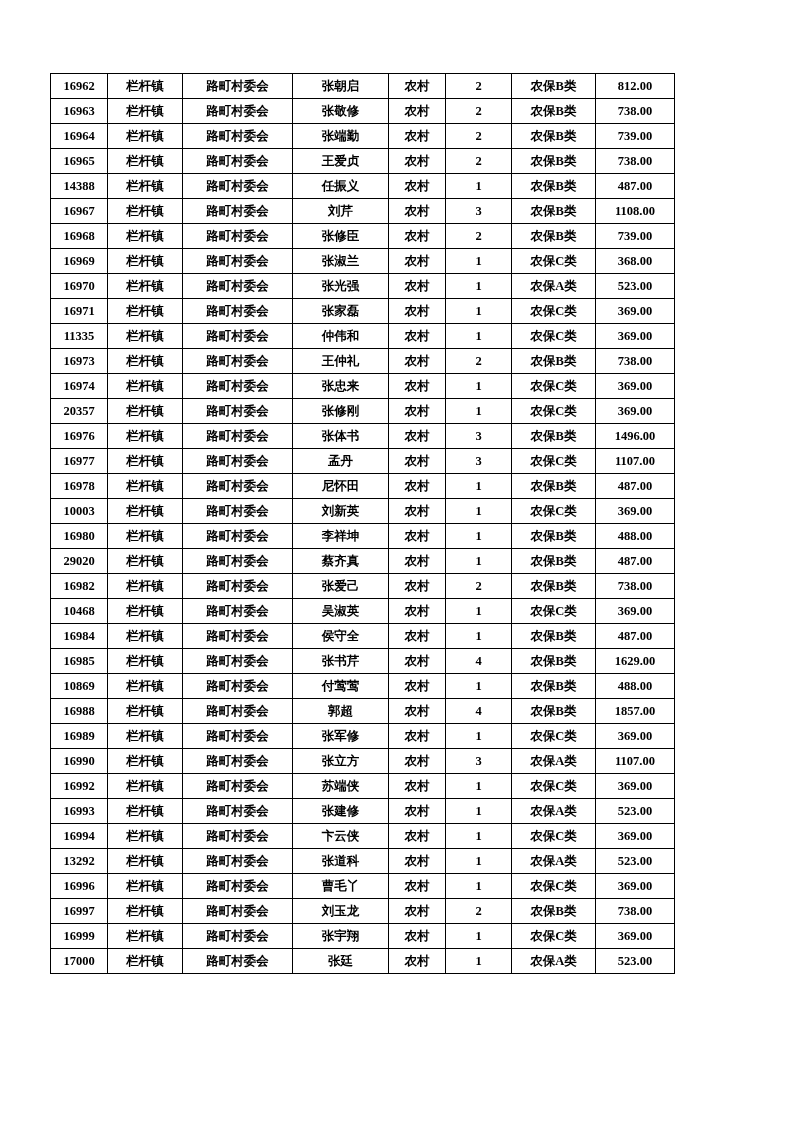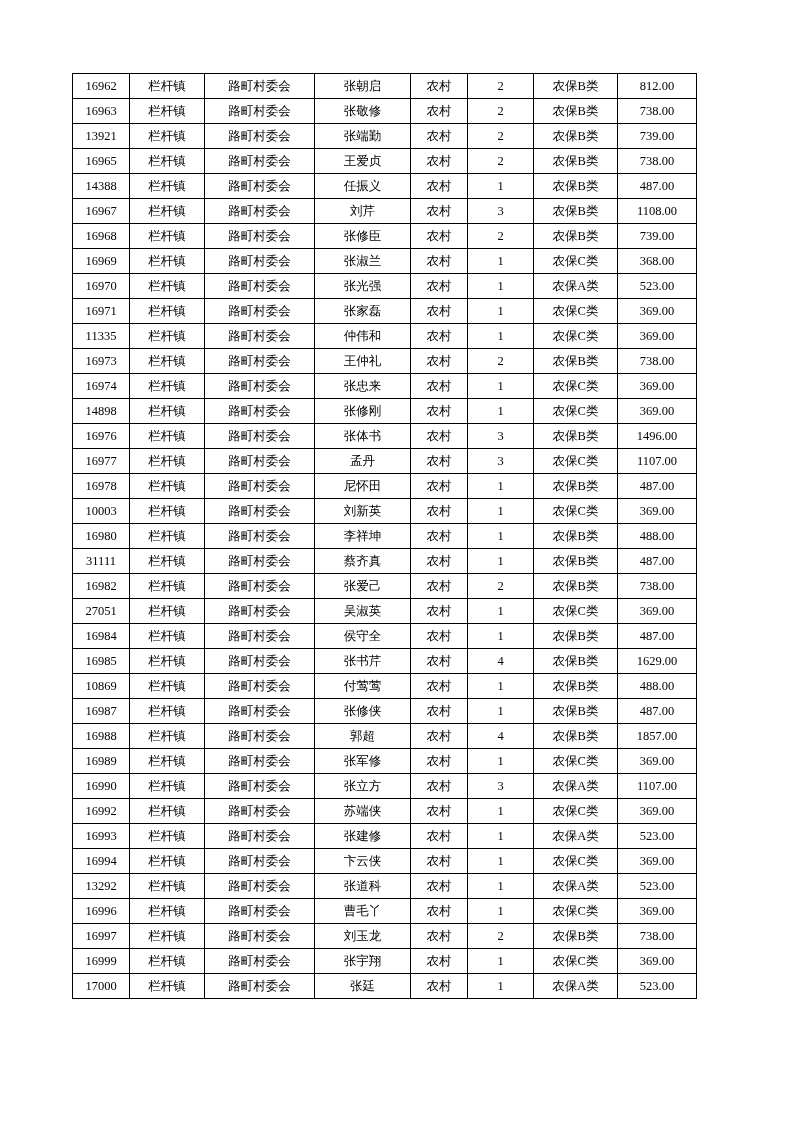--- a/index.html
+++ b/index.html
@@ -10,23 +10,24 @@
   body {
     width: 793px;
     height: 1122px;
     position: relative;
     font-family: "Liberation Serif", "DejaVu Serif", serif;
     color: #000000;
   }
   .sheet-table {
     position: absolute;
     top: 73px;
-    left: 72px;
+    left: 50px;
     border-collapse: collapse;
     table-layout: fixed;
+    font-weight: bold;
   }
   .sheet-table td {
     border: 1px solid #000000;
     text-align: center;
     vertical-align: middle;
     font-size: 12.5px;
     height: 24px;
     padding: 0 2px;
     overflow: hidden;
     white-space: nowrap;
@@ -69,21 +70,21 @@
         <td>16963</td>
         <td>栏杆镇</td>
         <td>路町村委会</td>
         <td>张敬修</td>
         <td>农村</td>
         <td>2</td>
         <td>农保B类</td>
         <td>738.00</td>
       </tr>
       <tr>
-        <td>13921</td>
+        <td>16964</td>
         <td>栏杆镇</td>
         <td>路町村委会</td>
         <td>张端勤</td>
         <td>农村</td>
         <td>2</td>
         <td>农保B类</td>
         <td>739.00</td>
       </tr>
       <tr>
         <td>16965</td>
@@ -179,21 +180,21 @@
         <td>16974</td>
         <td>栏杆镇</td>
         <td>路町村委会</td>
         <td>张忠来</td>
         <td>农村</td>
         <td>1</td>
         <td>农保C类</td>
         <td>369.00</td>
       </tr>
       <tr>
-        <td>14898</td>
+        <td>20357</td>
         <td>栏杆镇</td>
         <td>路町村委会</td>
         <td>张修刚</td>
         <td>农村</td>
         <td>1</td>
         <td>农保C类</td>
         <td>369.00</td>
       </tr>
       <tr>
         <td>16976</td>
@@ -239,41 +240,41 @@
         <td>16980</td>
         <td>栏杆镇</td>
         <td>路町村委会</td>
         <td>李祥坤</td>
         <td>农村</td>
         <td>1</td>
         <td>农保B类</td>
         <td>488.00</td>
       </tr>
       <tr>
-        <td>31111</td>
+        <td>29020</td>
         <td>栏杆镇</td>
         <td>路町村委会</td>
         <td>蔡齐真</td>
         <td>农村</td>
         <td>1</td>
         <td>农保B类</td>
         <td>487.00</td>
       </tr>
       <tr>
         <td>16982</td>
         <td>栏杆镇</td>
         <td>路町村委会</td>
         <td>张爱己</td>
         <td>农村</td>
         <td>2</td>
         <td>农保B类</td>
         <td>738.00</td>
       </tr>
       <tr>
-        <td>27051</td>
+        <td>10468</td>
         <td>栏杆镇</td>
         <td>路町村委会</td>
         <td>吴淑英</td>
         <td>农村</td>
         <td>1</td>
         <td>农保C类</td>
         <td>369.00</td>
       </tr>
       <tr>
         <td>16984</td>
@@ -297,30 +298,20 @@
       </tr>
       <tr>
         <td>10869</td>
         <td>栏杆镇</td>
         <td>路町村委会</td>
         <td>付莺莺</td>
         <td>农村</td>
         <td>1</td>
         <td>农保B类</td>
         <td>488.00</td>
-      </tr>
-      <tr>
-        <td>16987</td>
-        <td>栏杆镇</td>
-        <td>路町村委会</td>
-        <td>张修侠</td>
-        <td>农村</td>
-        <td>1</td>
-        <td>农保B类</td>
-        <td>487.00</td>
       </tr>
       <tr>
         <td>16988</td>
         <td>栏杆镇</td>
         <td>路町村委会</td>
         <td>郭超</td>
         <td>农村</td>
         <td>4</td>
         <td>农保B类</td>
         <td>1857.00</td>

